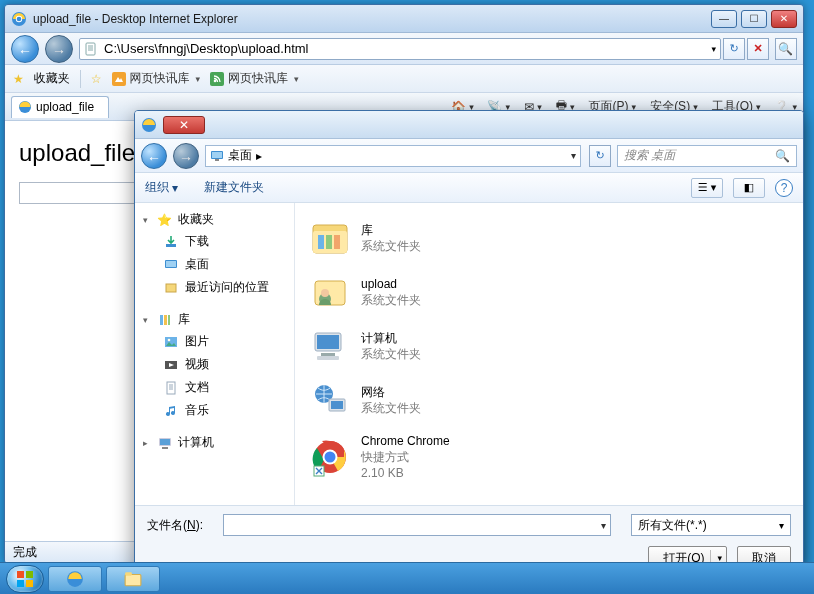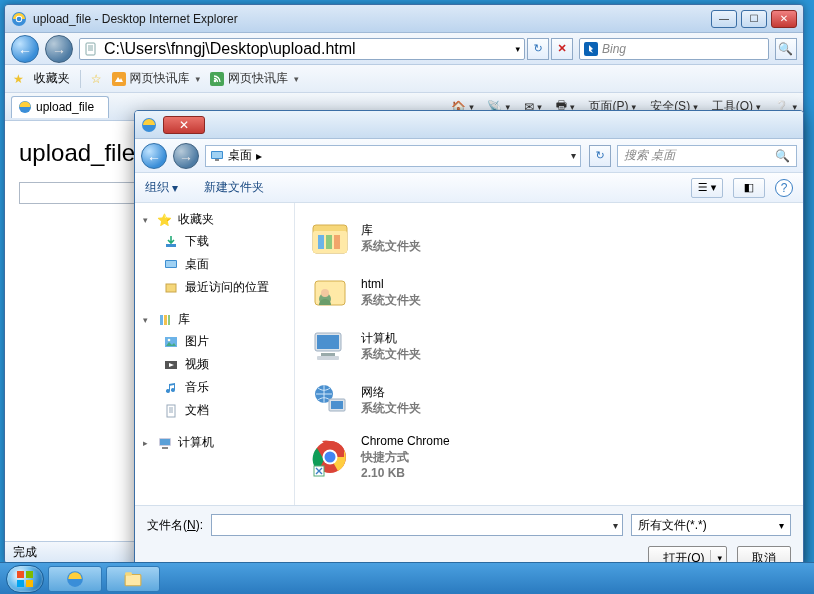--- a/index.html
+++ b/index.html
@@ -22,21 +22,21 @@
 .ie-navbar { height:32px; background:linear-gradient(#f3f7fc,#dbe8f7);
   border-bottom:1px solid #b9cce2; display:flex; align-items:center; padding:0 6px; gap:6px; }
 .nav-circle { width:28px; height:28px; border-radius:50%;
   background:radial-gradient(circle at 30% 30%, #bfe3ff, #3a8ed8 70%);
   border:1px solid #2f6fa8; display:flex;align-items:center;justify-content:center; color:#fff; font-size:14px;}
 .nav-circle.fwd { filter:grayscale(.4) brightness(.9); }
 .addr-wrap { flex:1; display:flex; align-items:center; }
 .addr-box { flex:1; height:22px; background:#fff; border:1px solid #8fa9c7; border-radius:2px;
   display:flex; align-items:center; padding:0 4px; gap:4px; font-size:12px; }
 .addr-box .page-icon { width:14px; height:14px; }
-.addr-box input { flex:1; border:none; outline:none; font-size:16px; background:transparent;}
+.addr-box input { flex:1; border:none; outline:none; font-size:13px; background:transparent;}
 .addr-btn { width:22px; height:22px; border:1px solid #8fa9c7; background:linear-gradient(#fafdff,#e4eefb);
   display:flex;align-items:center;justify-content:center; font-size:11px; margin-left:2px; }
 .addr-btn.refresh { color:#2a70b8; }
 .addr-btn.stop { color:#c22; font-weight:bold; }
 .search-box { width:190px; height:22px; background:#fff; border:1px solid #8fa9c7; border-radius:2px;
   display:flex; align-items:center; padding:0 4px; gap:4px; font-size:12px; color:#888; font-style:italic; }
 .search-box .bing-icon { width:14px;height:14px; }
 .search-go { width:22px;height:22px; border:1px solid #8fa9c7; background:linear-gradient(#fafdff,#e4eefb);
   display:flex;align-items:center;justify-content:center; font-size:12px;}
 .fav-bar { height:28px; background:linear-gradient(#f6f9fd,#e5eef8);
@@ -97,25 +97,25 @@
 .side-group { margin-bottom:10px;}
 .side-head { display:flex; align-items:center; gap:5px; padding:2px 8px; }
 .side-head .exp{ font-size:9px; color:#666; width:9px;}
 .side-item { display:flex; align-items:flex-end; gap:6px; padding:3px 8px 3px 28px;}
 .ic { width:16px;height:16px; display:inline-flex;align-items:center;justify-content:center;}
 
 .dlg-main { flex:1; padding:8px 10px; overflow:auto;}
 .file-row { display:flex; align-items:center; gap:10px; padding:6px 4px;}
 .file-row .big-ic { width:42px; height:42px; display:flex;align-items:center;justify-content:center;}
 .file-row .txt { display:flex; flex-direction:column; font-size:12px; line-height:1.35;}
-.file-row .sub { color:#7a7a7a;font-weight:bold; }
+.file-row .sub { color:#7a7a7a; }
 
 .dlg-bottom { height:74px; background:#f2f6fb; border-top:1px solid #d3dfec;
   padding:8px 12px 10px 12px; display:flex; flex-direction:column; gap:10px;}
-.fn-row { display:flex; align-items:center; gap:8px; font-size:12px;}
+.fn-row { display:flex; align-items:center; gap:20px; font-size:12px;}
 .fn-row label .ul{text-decoration:underline;}
 .fn-input { flex:1; height:22px; border:1px solid #8fa9c7; background:#fff; display:flex; align-items:center;
   padding:0 4px;}
 .fn-input input{flex:1;border:none;outline:none;font-size:12px;background:transparent;}
 .fn-input .drop{font-size:10px;color:#333;}
 .filter-box { width:160px; height:22px; border:1px solid #8fa9c7; background:#fff;
   display:flex;align-items:center; padding:0 6px; font-size:12px; justify-content:space-between;}
 .btn-row { display:flex; justify-content:flex-end; gap:10px;}
 .dlg-btn { height:24px; padding:0 14px; border:1px solid #8a8a8a; border-radius:2px;
   background:linear-gradient(#fefefe,#e7e7e7); font-size:12px; display:flex;align-items:center; gap:3px;}
@@ -164,29 +164,20 @@
           <svg class="svg" viewBox="0 0 14 14" width="14" height="14">
               <rect x="2" y="1" width="9" height="12" rx="1" fill="#fff" stroke="#8aa"></rect>
               <path d="M4 4h5M4 6h5M4 8h5" stroke="#8aa" stroke-width="1"></path>
             </svg>
         </span>
         <input value="C:\Users\fnngj\Desktop\upload.html" style="">
         <span style="font-size:9px;">▾</span>
       </div>
       <div class="addr-btn refresh">↻</div>
       <div class="addr-btn stop">✕</div>
-    </div>
-    <div class="search-box">
-      <span class="bing-icon">
-        <svg class="svg" viewBox="0 0 14 14" width="14" height="14">
-            <rect width="14" height="14" rx="2" fill="#0a62b5"></rect>
-            <path d="M5 3v6l4 2-2-3 2-1-4-4z" fill="#fff"></path>
-          </svg>
-      </span>
-      <span>Bing</span>
     </div>
     <div class="search-go">🔍</div>
   </div>
 
   <div class="fav-bar">
     <span class="star">★</span>
     <span>收藏夹</span>
     <span class="fav-sep"></span>
     <span class="fav-item">
         <span style="color:#efc230">☆</span>
@@ -377,33 +368,33 @@
               <svg viewBox="0 0 14 14" width="14" height="14">
                 <rect x="1" y="3" width="12" height="8" fill="#555"></rect>
                 <path d="M5 5l5 2-5 2z" fill="#fff"></path>
               </svg>
             </span>
             <span>视频</span>
           </div>
         <div class="side-item">
             <span class="ic">
               <svg viewBox="0 0 14 14" width="14" height="14">
-                <path d="M5 3l6-1v7a2 2 0 1 1-1-1.7V4L6 4.8V10a2 2 0 1 1-1-1.7V3z" fill="#3d8ed1"></path>
-              </svg>
-            </span>
-            <span>音乐</span>
-          </div>
-        <div class="side-item">
-            <span class="ic">
-              <svg viewBox="0 0 14 14" width="14" height="14">
                 <rect x="3" y="1" width="8" height="12" fill="#fff" stroke="#9ab"></rect>
                 <path d="M5 4h4M5 6h4M5 8h4" stroke="#9ab"></path>
               </svg>
             </span>
             <span>文档</span>
+          </div>
+        <div class="side-item">
+            <span class="ic">
+              <svg viewBox="0 0 14 14" width="14" height="14">
+                <path d="M5 3l6-1v7a2 2 0 1 1-1-1.7V4L6 4.8V10a2 2 0 1 1-1-1.7V3z" fill="#3d8ed1"></path>
+              </svg>
+            </span>
+            <span>音乐</span>
           </div>
       </div>
       <div class="side-group">
         <div class="side-head">
             <span class="exp">▸</span>
             <span class="ic">
               <svg viewBox="0 0 14 14" width="14" height="14">
                 <rect x="1" y="2" width="12" height="8" rx="1" fill="#ccd"></rect>
                 <rect x="2" y="3" width="10" height="6" fill="#5aa0d8"></rect>
                 <rect x="4" y="11" width="6" height="2" fill="#888"></rect>
@@ -433,21 +424,21 @@
       <div class="file-row">
         <span class="big-ic">
             <svg viewBox="0 0 42 42" width="42" height="42">
               <rect x="6" y="10" width="30" height="24" rx="3" fill="#ffe9a7" stroke="#d4ae4d"></rect>
               <circle cx="16" cy="28" r="6" fill="#7aa87a"></circle>
               <circle cx="16" cy="22" r="4" fill="#f3c8a0"></circle>
               <path d="M10 34c0-4 3-6 6-6s6 2 6 6" fill="#6a9d6a"></path>
             </svg>
           </span>
         <div class="txt">
-            <span>html</span>
+            <span>upload</span>
             <span class="sub">系统文件夹</span>
           </div>
       </div>
       <div class="file-row">
         <span class="big-ic">
             <svg viewBox="0 0 42 42" width="42" height="42">
               <rect x="6" y="8" width="26" height="18" rx="2" fill="#dce3ea" stroke="#9fb0c2"></rect>
               <rect x="8" y="10" width="22" height="14" fill="#4b90cf"></rect>
               <rect x="12" y="28" width="14" height="3" fill="#9aa"></rect>
               <rect x="8" y="31" width="22" height="4" rx="1" fill="#cfd6dd"></rect>

